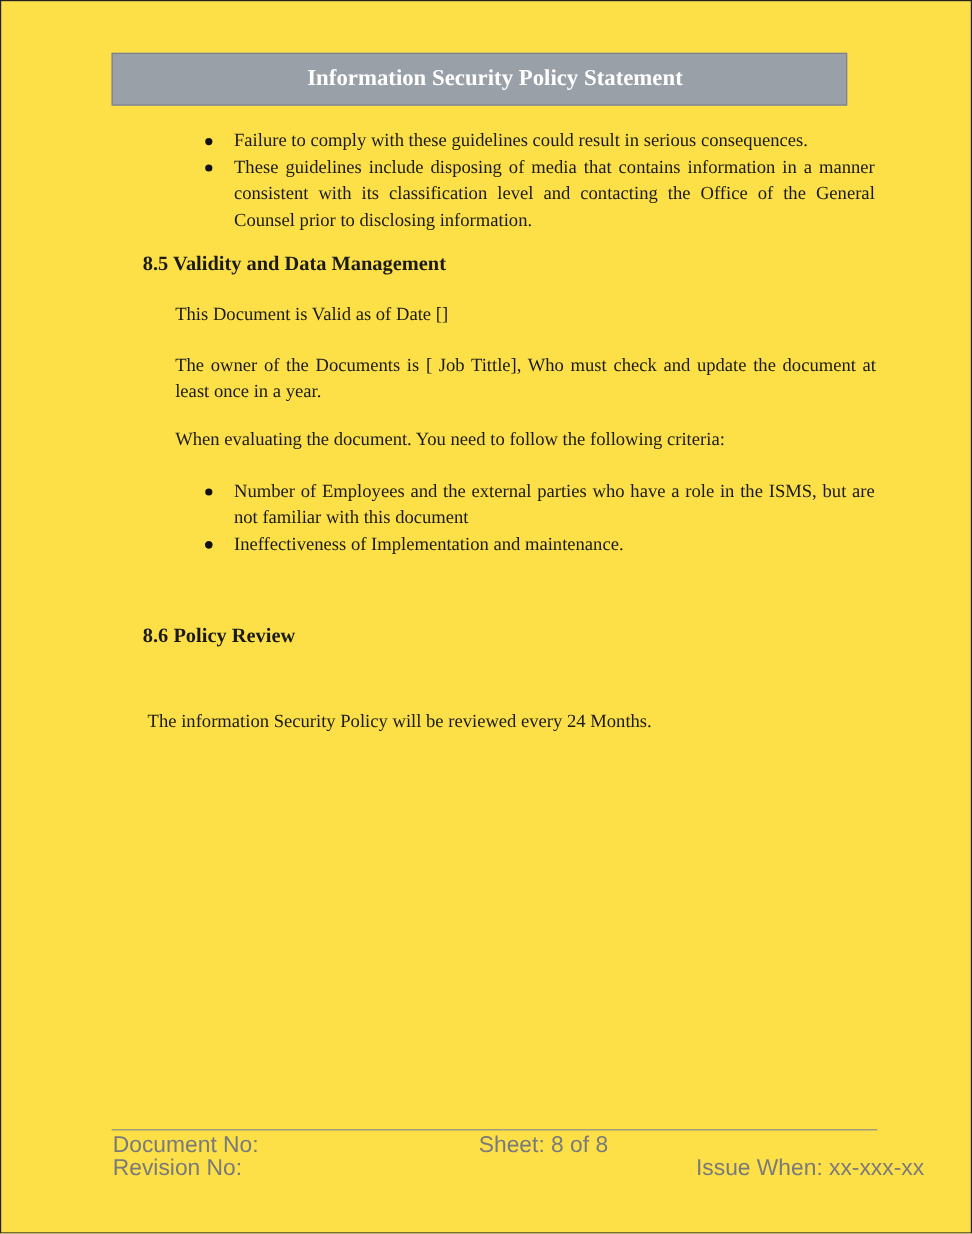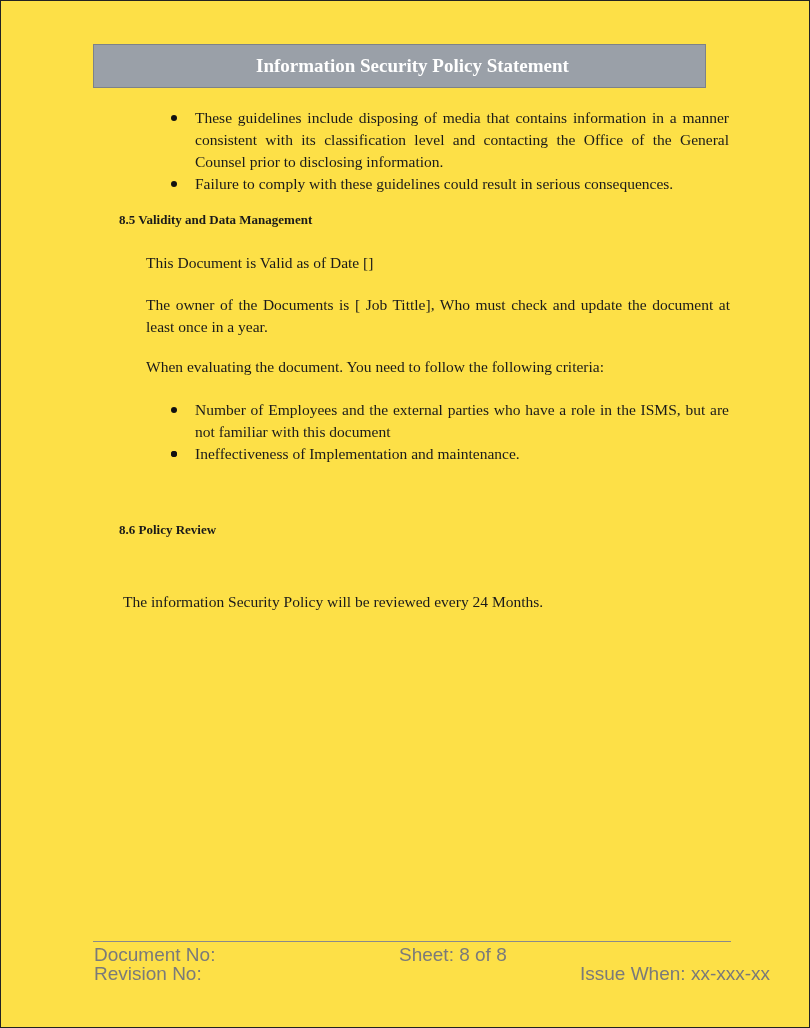--- a/index.html
+++ b/index.html
@@ -25,45 +25,45 @@
   .content { position: absolute; left: 0; top: 0; width: 810px; font-size: 14px; }
   .body-font { font-family: "Liberation Serif", "DejaVu Serif", serif; font-size: 15.5px; line-height: 22px; }
   ul.bullets { list-style: none; margin: 0; padding: 0; position: absolute; }
   ul.bullets li { position: relative; padding-left: 0; text-align: justify; }
   .bullet-dot {
     position: absolute; left: -24px; top: 8px; width: 6px; height: 6px;
     border-radius: 50%; background: #111;
   }
   .list1 { left: 194px; top: 106px; width: 534px; }
   .list2 { left: 194px; top: 398px; width: 534px; }
-  .heading { position: absolute; font-weight: bold; font-family: "Liberation Serif", "DejaVu Serif", serif; font-size: 13px; }
+  .heading { position: absolute; font-weight: bold; font-family: "Liberation Serif", "DejaVu Serif", serif; font-size: 17px; }
   .para { position: absolute; text-align: justify; }
   .footer-line { position: absolute; left: 92px; top: 940px; width: 638px; height: 1px; background: #8a8a8a; }
   .footer-text {
     position: absolute; font-family: "Liberation Sans", "DejaVu Sans", sans-serif;
     font-size: 19px; color: #7a7a7a;
   }
 </style>
 </head>
 <body>
 
 <div class="page">
   <div class="header-bar">
     <span class="header-title">Information Security Policy Statement</span>
   </div>
 
   <div class="content body-font">
     <ul class="bullets list1">
+      <li>
+        <span class="bullet-dot"></span>
+        <span>Failure to comply with these guidelines could result in serious consequences.</span>
+      </li>
       <li style="margin-bottom:0;">
         <span class="bullet-dot"></span>
         <span>These guidelines include disposing of media that contains information in a manner consistent with its classification level and contacting the Office of the General Counsel prior to disclosing information.</span>
-      </li>
-      <li>
-        <span class="bullet-dot"></span>
-        <span>Failure to comply with these guidelines could result in serious consequences.</span>
       </li>
     </ul>
 
     <div class="heading" style="left:118px; top:208px;">8.5 Validity and Data Management</div>
 
     <div class="para" style="left:145px; top:251px; width:584px;">This Document is Valid as of Date []</div>
 
     <div class="para" style="left:145px; top:293px; width:584px;">The owner of the Documents is [ Job Tittle], Who must check and update the document at least once in a year.</div>
 
     <div class="para" style="left:145px; top:355px; width:584px;">When evaluating the document. You need to follow the following criteria:</div>

